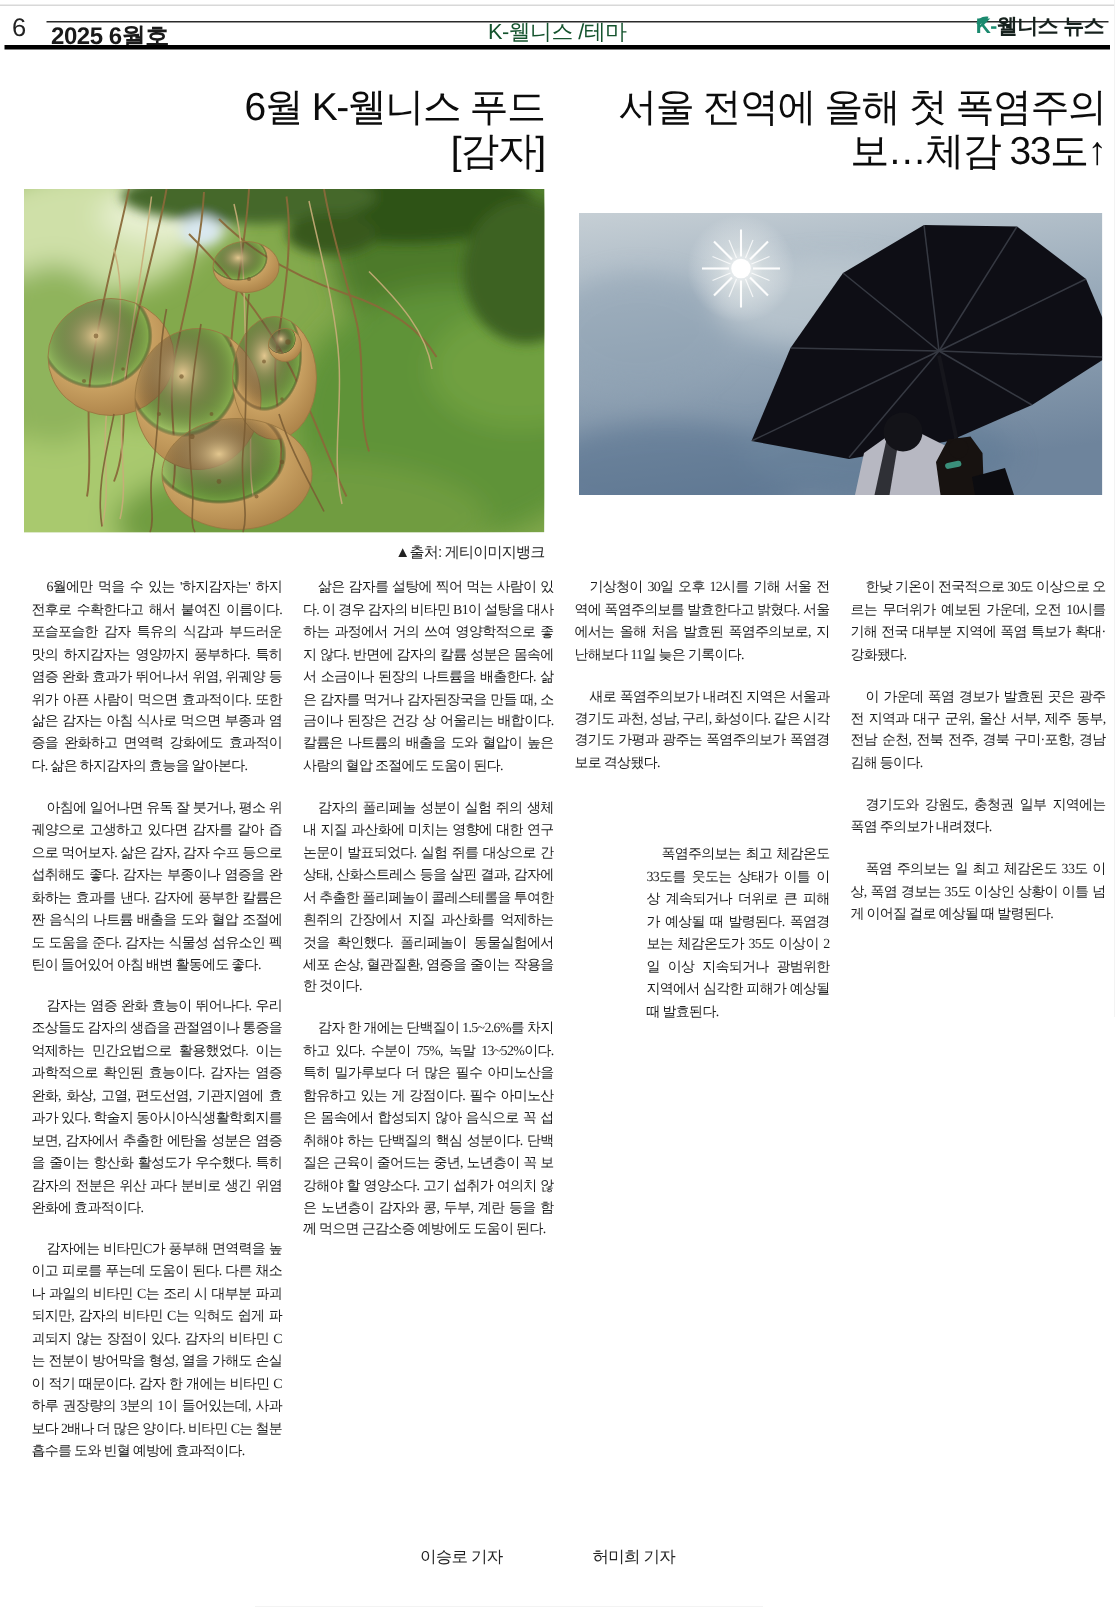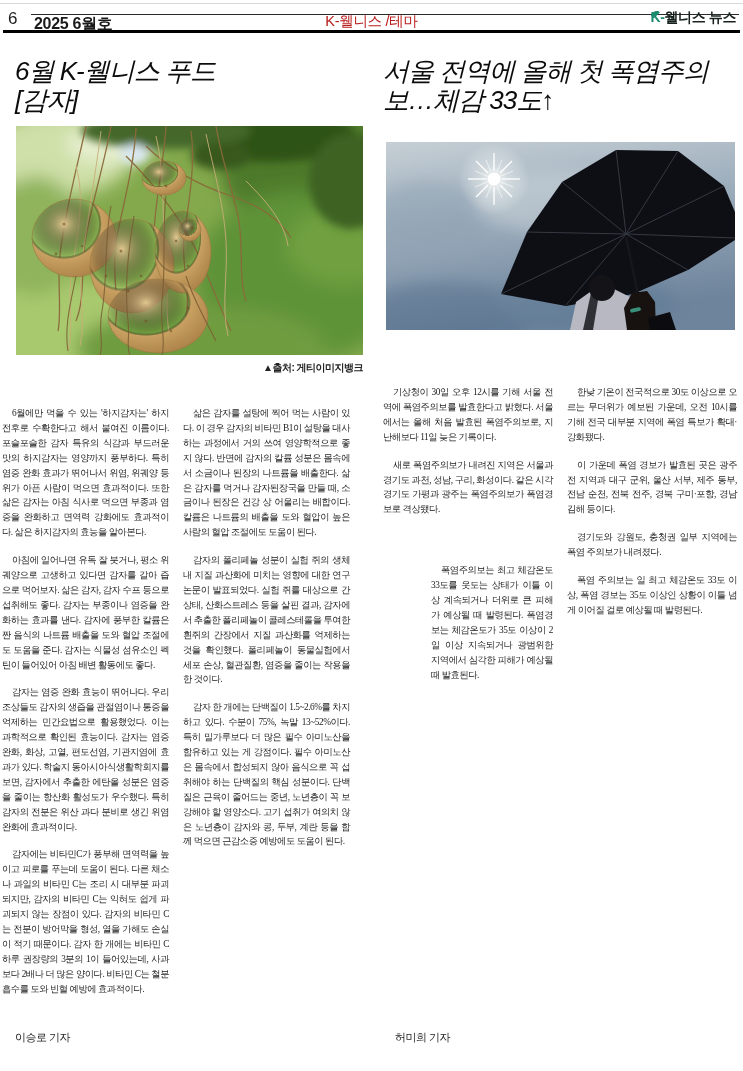--- a/index.html
+++ b/index.html
@@ -7,48 +7,48 @@
     position:relative;width:743px;height:1071px;background:#ffffff;
     font-family:"Liberation Sans","DejaVu Sans",sans-serif;color:#1a1a1a;
     margin:0 auto;overflow:hidden;
   }
   
   .hdr-topline{position:absolute;top:3px;left:0;right:0;border-top:1px solid #d8d8d8;}
   .hdr-thinline{position:absolute;top:14px;left:31px;right:4px;border-top:1px solid #2a2a2a;}
   .hdr-thickline{position:absolute;top:30px;left:3px;right:3px;border-top:3px solid #000;}
   .hdr-pagenum{position:absolute;top:9px;left:8px;font-size:17px;color:#222;}
   .hdr-issue{position:absolute;top:14px;left:34px;font-size:16px;font-weight:700;letter-spacing:-0.3px;}
-  .hdr-section{position:absolute;top:12px;left:0;right:0;text-align:center;font-size:14.5px;letter-spacing:-0.3px;color:#b91c1c;}
+  .hdr-section{position:absolute;top:12px;left:0;right:0;text-align:center;font-size:14.5px;letter-spacing:-0.3px;color:#14532d;}
   .hdr-logo{position:absolute;top:9px;right:7px;font-size:14px;font-weight:800;letter-spacing:-0.4px;white-space:nowrap;}
   .hdr-logo .logo-k{position:relative;display:inline-block;}
   .hdr-logo .leaf{position:absolute;top:-5px;left:-1px;}
   
-  .art-title{position:absolute;text-align:left;font-size:26px;line-height:29px;font-weight:400;letter-spacing:-1px;color:#0c0c0c;font-style:italic;}
+  .art-title{position:absolute;text-align:right;font-size:26px;line-height:29px;font-weight:400;letter-spacing:-1px;color:#0c0c0c;}
   #lt-title{left:15px;top:57px;width:348px;}
   #rt-title{left:383px;top:57px;width:354px;}
   
   .photo{position:absolute;overflow:hidden;}
   #lt-img{left:16px;top:126px;width:347px;height:229px;}
   #rt-img{left:386px;top:142px;width:349px;height:188px;}
   .photo svg{display:block;width:100%;height:100%;}
-  .caption{position:absolute;left:16px;top:361px;width:347px;text-align:right;font-size:10px;font-weight:700;letter-spacing:-0.5px;color:#222;}
+  .caption{position:absolute;left:16px;top:361px;width:347px;text-align:right;font-size:10px;font-weight:400;letter-spacing:-0.5px;color:#222;}
   
   .cols{position:absolute;top:385px;display:flex;gap:14px;}
-  #lt-cols{left:2px;width:348px;margin-top:21px;}
+  #lt-cols{left:21px;width:348px;}
   #rt-cols{left:383px;width:354px;}
   .col{flex:1 1 0;min-width:0;}
   .col p{
     margin:0 0 13px;font-size:9.3px;line-height:14.9px;letter-spacing:-0.45px;
     text-align:justify;text-indent:10px;word-break:break-all;color:#1c1c1c;
     font-family:"Liberation Serif","DejaVu Serif",serif;
   }
   .col p.gap-before{margin-top:46px;margin-left:48px;}
   
   .byline{position:absolute;top:1030px;font-size:11px;letter-spacing:-0.5px;color:#222;}
-  #lt-byline{left:15px;width:348px;text-align:left;padding-right:28px;box-sizing:border-box;}
+  #lt-byline{left:15px;width:348px;text-align:right;padding-right:28px;box-sizing:border-box;}
   #rt-byline{left:395px;width:354px;text-align:left;padding-right:34px;box-sizing:border-box;}
 </style>
 </head>
 <body>
 
 <div class="page">
 
   <div class="hdr-topline"></div>
   <div class="hdr-pagenum">6</div>
   <div class="hdr-issue">2025 6월호</div>

